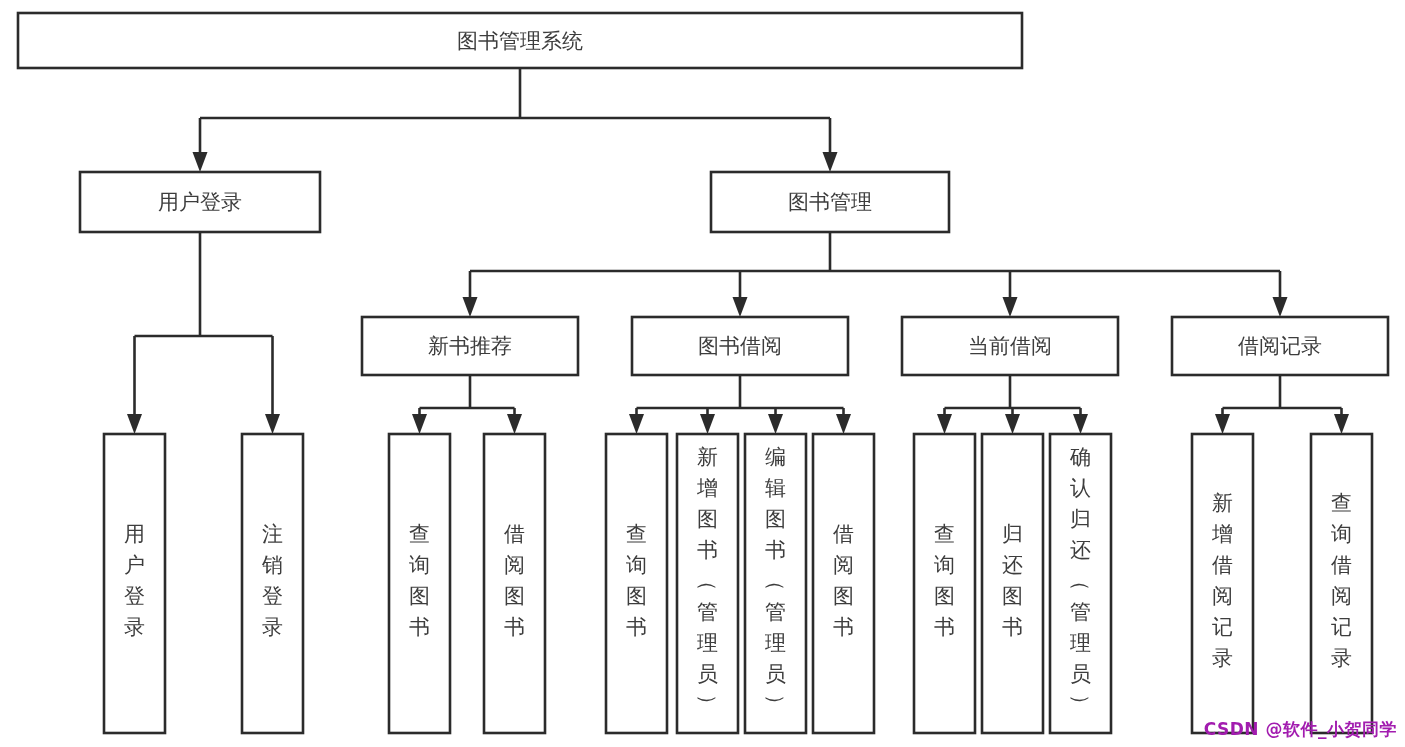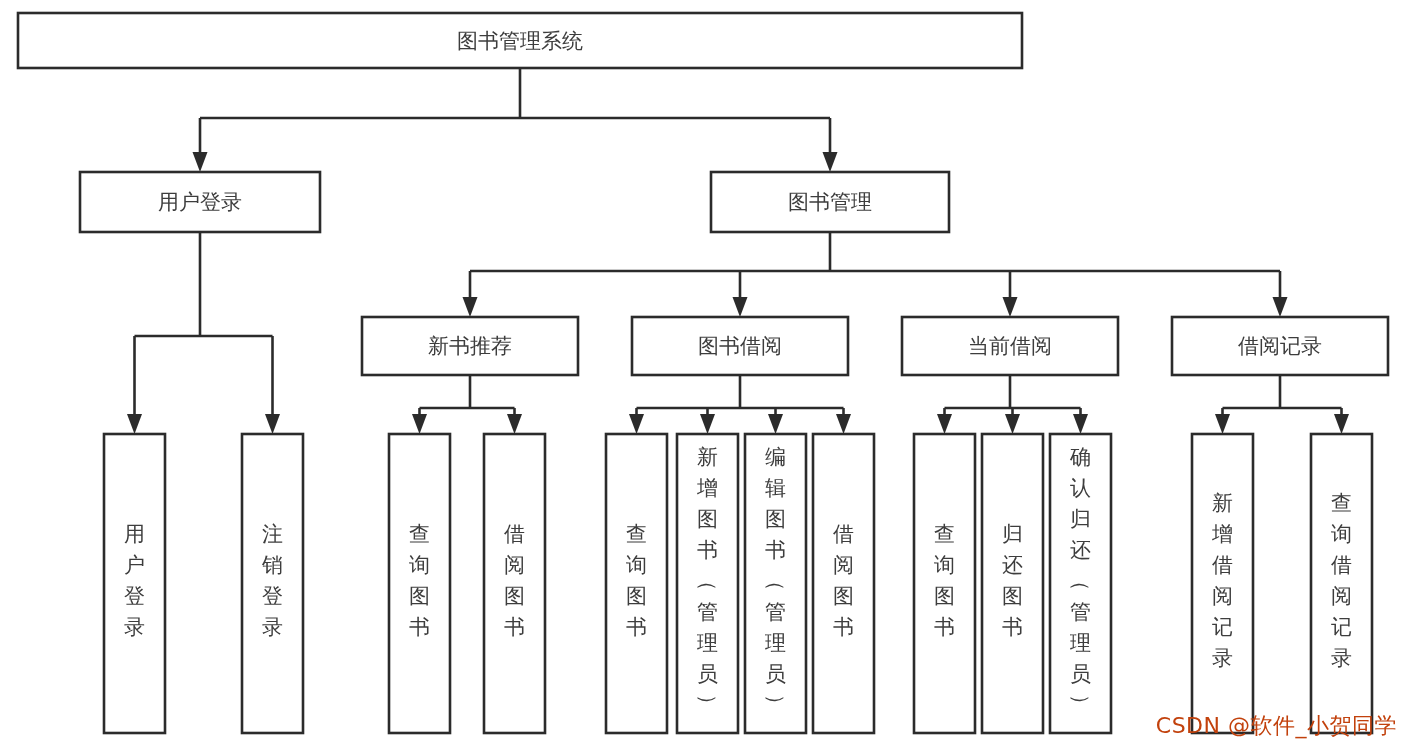--- a/index.html
+++ b/index.html
@@ -51,25 +51,26 @@
     stroke-linecap: butt;
   }
   .arrow-head {
     fill: #2b2b2b;
     stroke: none;
   }
   .watermark {
     position: absolute;
     right: 8px;
     bottom: 6px;
-    color: #c2410c;
-    font-size: 22px;
+    color: #a21caf;
+    font-size: 17px;
     font-family: "DejaVu Sans", "Liberation Sans", sans-serif;
     white-space: nowrap;
     letter-spacing: 0.5px;
+    font-weight: bold;
   }
 </style>
 </head>
 <body>
 
 <div id="diagram-root">
   <svg class="diagram" id="diagram-svg" viewBox="0 0 1405 747" xmlns="http://www.w3.org/2000/svg">
       <g>
         <g>
           <path class="connector" d="M 520 68 L 520 118"></path>

